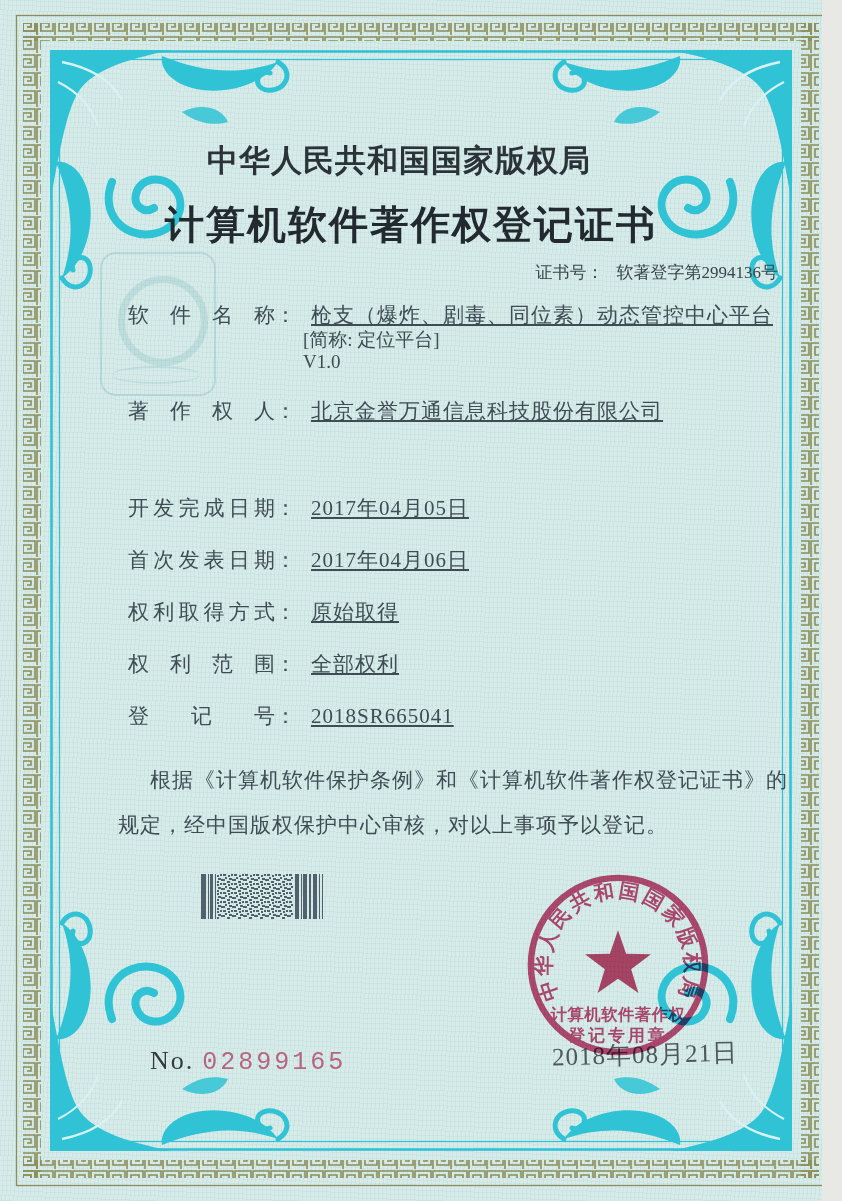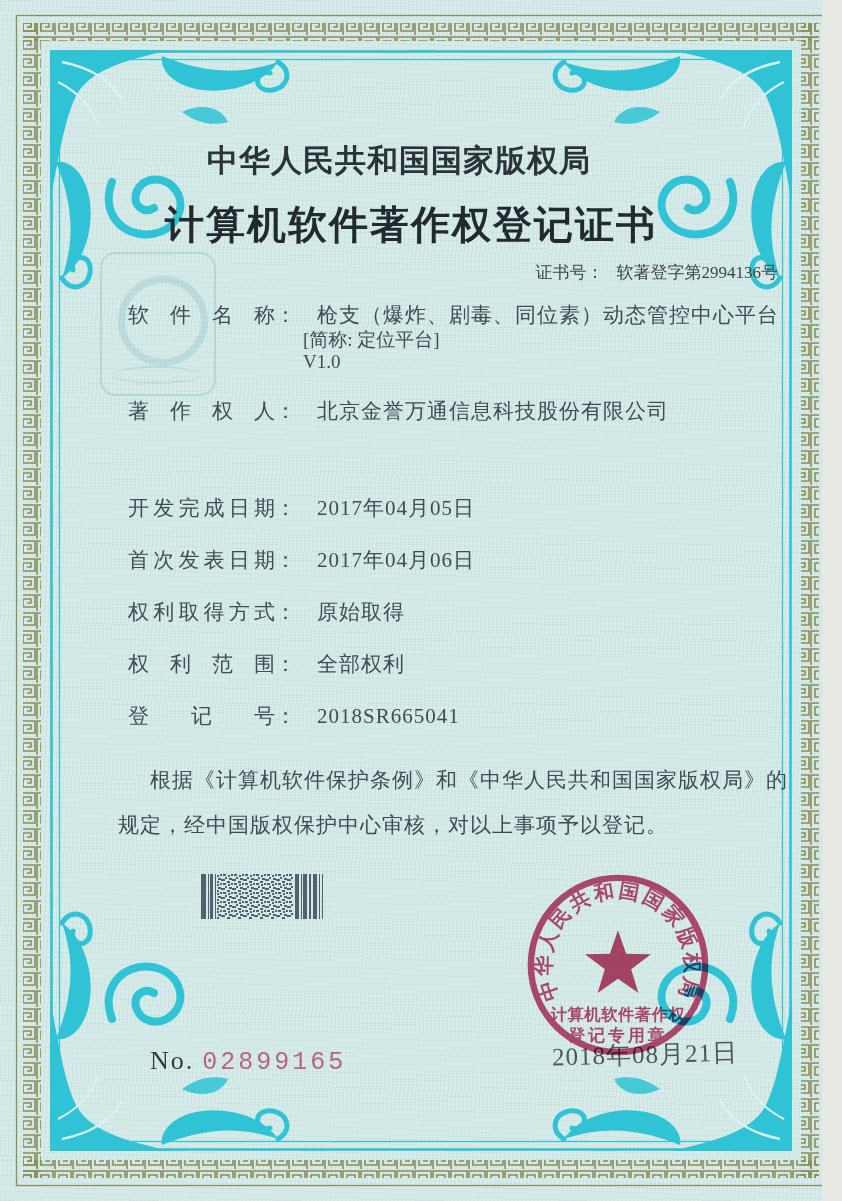--- a/index.html
+++ b/index.html
@@ -41,21 +41,21 @@
   }
   .certno{
     position:absolute;top:261px;right:44px;font-size:17px;color:#39454c;z-index:3;white-space:nowrap;
   }
   .certno .v{margin-left:13px;}
   .field{
     position:absolute;left:128px;font-size:21px;color:#3e4d53;z-index:3;white-space:nowrap;
   }
   .flabel{display:inline-block;width:147px;text-align:justify;text-align-last:justify;}
   .fcolon{display:inline-block;width:22px;}
-  .fvalue{display:inline-block;margin-left:20px;letter-spacing:1px;}
+  .fvalue{display:inline-block;margin-left:14px;letter-spacing:1px;text-decoration:underline;}
   .fextra{position:absolute;left:303px;font-size:19px;color:#3e4d53;z-index:3;white-space:nowrap;font-family:Liberation Serif, serif;}
   .statement{position:absolute;left:118px;top:766px;width:700px;z-index:3;color:#3e4d53;}
   .statement .l1{font-size:21px;letter-spacing:1px;text-indent:32px;white-space:nowrap;}
   .statement .l2{font-size:21px;letter-spacing:1px;margin-top:17px;white-space:nowrap;}
   .barcode{position:absolute;left:201px;top:874px;z-index:3;}
   .seal{position:absolute;left:519px;top:866px;z-index:5;mix-blend-mode:multiply;opacity:.93;}
   .seal-date{
     position:absolute;left:552px;top:1038px;font-size:25px;color:#4e575b;
     letter-spacing:1px;z-index:4;transform:rotate(-1.5deg);white-space:nowrap;
   }
@@ -152,21 +152,21 @@
 
   <div class="field" style="top:598px">
     <span class="flabel">权利取得方式</span><span class="fcolon">：</span><span class="fvalue">原始取得</span>
   </div>
 
   <div class="field" style="top:702px">
     <span class="flabel">登记号</span><span class="fcolon">：</span><span class="fvalue">2018SR665041</span>
   </div>
 
   <div class="statement">
-    <div class="l1">根据《计算机软件保护条例》和《中华人民共和国国家版权局》的</div>
+    <div class="l1">根据《计算机软件保护条例》和《计算机软件著作权登记证书》的</div>
     <div class="l2">规定，经中国版权保护中心审核，对以上事项予以登记。</div>
   </div>
 
   <svg class="barcode" width="130" height="45" viewBox="0 0 130 45">
     <g fill="#51626c">
       <rect x="0" y="0" width="5" height="45"></rect>
         <rect x="7" y="0" width="1" height="45"></rect>
       <rect x="9" y="0" width="3" height="45"></rect>
         <rect x="14" y="0" width="1" height="45"></rect>
       <rect x="16" y="0" width="76" height="45" fill="url(#bcn)"></rect>

